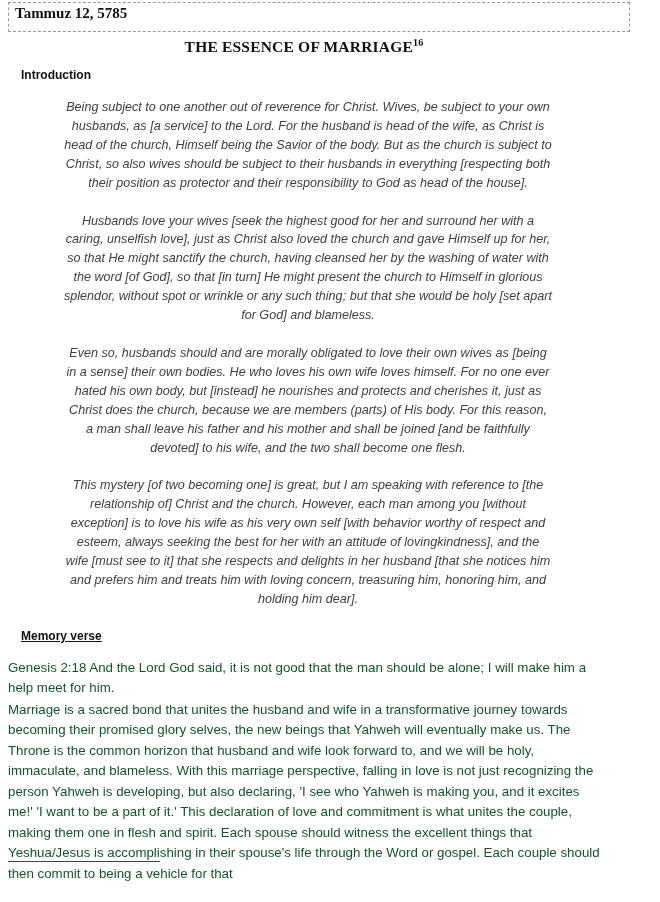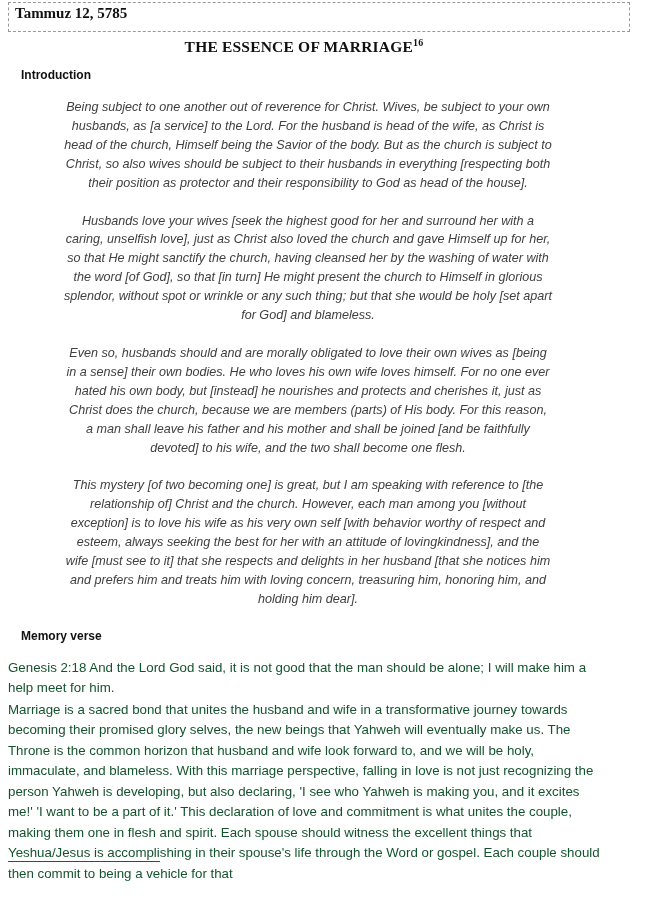--- a/index.html
+++ b/index.html
@@ -59,21 +59,21 @@
   }
   
   .section-heading {
     font-weight: bold;
     font-size: 12px;
     line-height: 17px;
     color: #111111;
     margin: 13px;
   }
   .heading-introduction { margin-top: 11px; }
-  .heading-memory { margin-top: 11px; }
+  .heading-memory { margin-top: 11px; text-decoration: underline; }
   .heading-lesson { margin-top: 14px; }
   
   .quote-block {
     margin: 14px 48px 0 56px;
     text-align: center;
     font-style: italic;
     color: #404040;
     font-size: 12.6px;
     line-height: 18.9px;
   }

